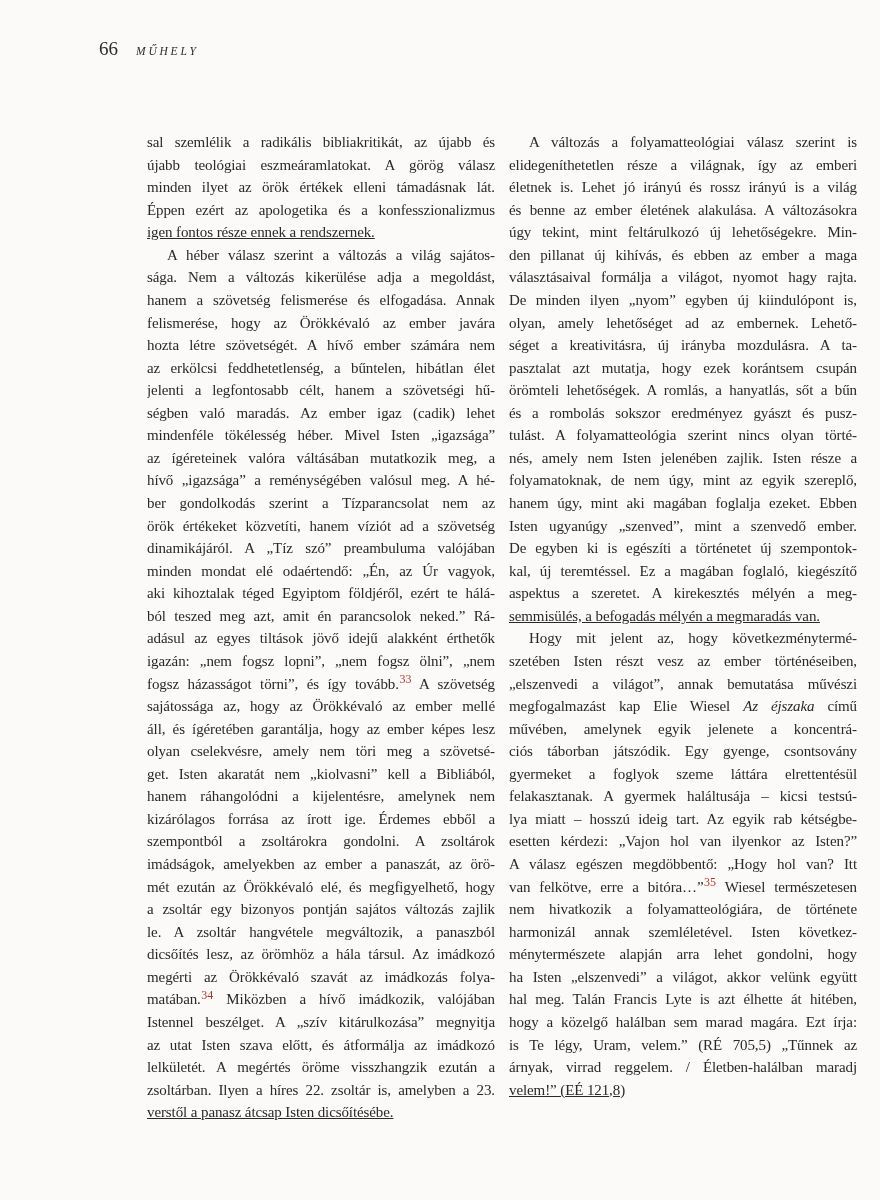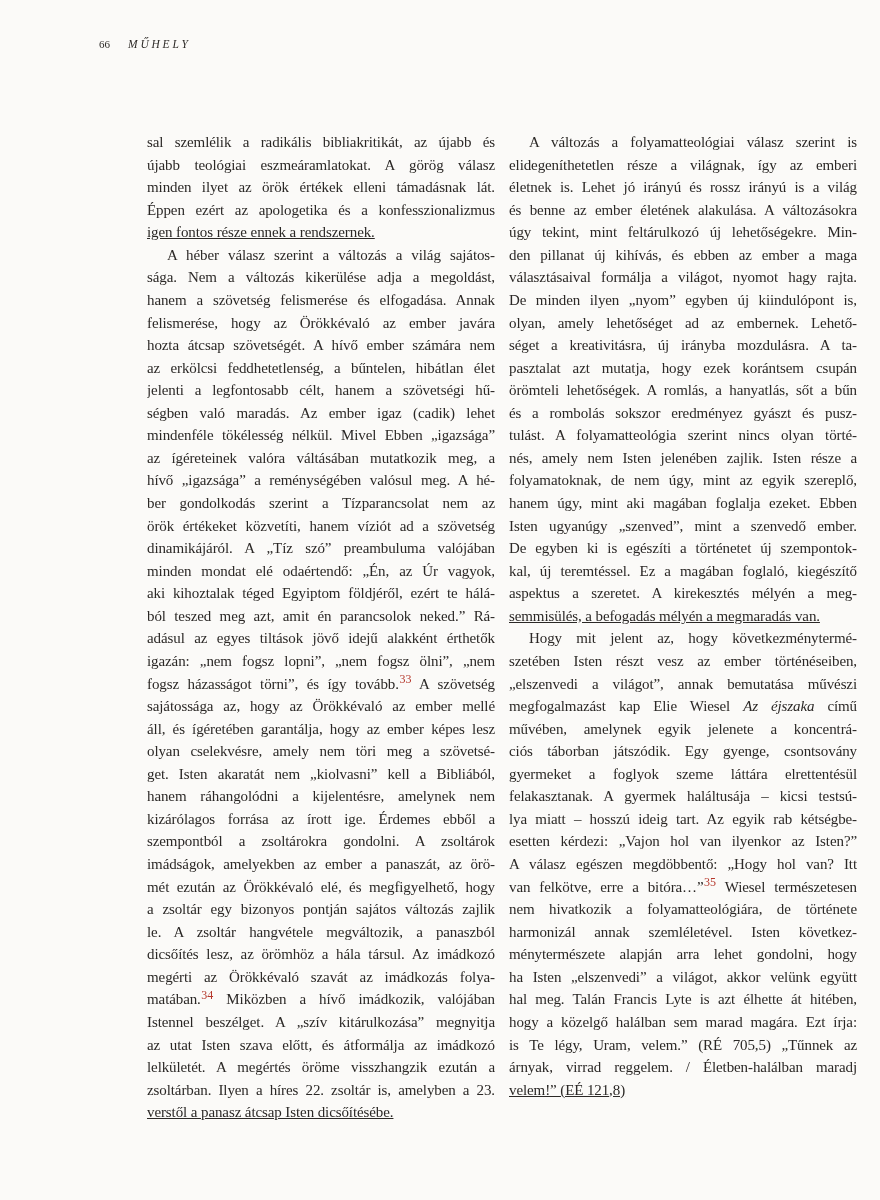--- a/index.html
+++ b/index.html
@@ -9,21 +9,21 @@
     font-family:"Liberation Serif", serif;
     color:#2b2826;
     position:relative;
     overflow:hidden;
   }
   .page{position:absolute;inset:0;}
   .page-header{
     position:absolute;left:99px;top:38px;
     display:flex;align-items:baseline;gap:18px;
   }
-  .page-num{font-size:11px;color:#2e2b28;}
+  .page-num{font-size:19px;color:#2e2b28;}
   .running-title{
     font-style:italic;font-size:11.5px;letter-spacing:2.8px;color:#2e2b28;font-family:Liberation Serif, serif;
   }
   .columns{
     position:absolute;left:99px;top:131px;width:710px;
     display:flex;gap:14px;margin-left:48px;
   }
   .column{width:348px;}
   .line{
     font-size:15px;
@@ -61,25 +61,25 @@
     <div class="column" id="col-left">
         <div class="line"><span>sal szemlélik a radikális bibliakritikát, az újabb és</span></div>
         <div class="line"><span>újabb teológiai eszmeáramlatokat. A görög válasz</span></div>
         <div class="line"><span>minden ilyet az örök értékek elleni támadásnak lát.</span></div>
         <div class="line"><span>Éppen ezért az apologetika és a konfesszionalizmus</span></div>
         <div class="line para-end"><span>igen fontos része ennek a rendszernek.</span></div>
         <div class="line indent"><span>A héber válasz szerint a változás a világ sajátos-</span></div>
         <div class="line"><span>sága. Nem a változás kikerülése adja a megoldást,</span></div>
         <div class="line"><span>hanem a szövetség felismerése és elfogadása. Annak</span></div>
         <div class="line"><span>felismerése, hogy az Örökkévaló az ember javára</span></div>
-        <div class="line"><span>hozta átcsap szövetségét. A hívő ember számára nem</span></div>
+        <div class="line"><span>hozta létre szövetségét. A hívő ember számára nem</span></div>
         <div class="line"><span>az erkölcsi feddhetetlenség, a bűntelen, hibátlan élet</span></div>
         <div class="line"><span>jelenti a legfontosabb célt, hanem a szövetségi hű-</span></div>
         <div class="line"><span>ségben való maradás. Az ember igaz (cadik) lehet</span></div>
-        <div class="line"><span>mindenféle tökélesség nélkül. Mivel Ebben „igazsága”</span></div>
+        <div class="line"><span>mindenféle tökélesség héber. Mivel Isten „igazsága”</span></div>
         <div class="line"><span>az ígéreteinek valóra váltásában mutatkozik meg, a</span></div>
         <div class="line"><span>hívő „igazsága” a reménységében valósul meg. A hé-</span></div>
         <div class="line"><span>ber gondolkodás szerint a Tízparancsolat nem az</span></div>
         <div class="line"><span>örök értékeket közvetíti, hanem víziót ad a szövetség</span></div>
         <div class="line"><span>dinamikájáról. A „Tíz szó” preambuluma valójában</span></div>
         <div class="line"><span>minden mondat elé odaértendő: „Én, az Úr vagyok,</span></div>
         <div class="line"><span>aki kihoztalak téged Egyiptom földjéről, ezért te hálá-</span></div>
         <div class="line"><span>ból teszed meg azt, amit én parancsolok neked.” Rá-</span></div>
         <div class="line"><span>adásul az egyes tiltások jövő idejű alakként érthetők</span></div>
         <div class="line"><span>igazán: „nem fogsz lopni”, „nem fogsz ölni”, „nem</span></div>

